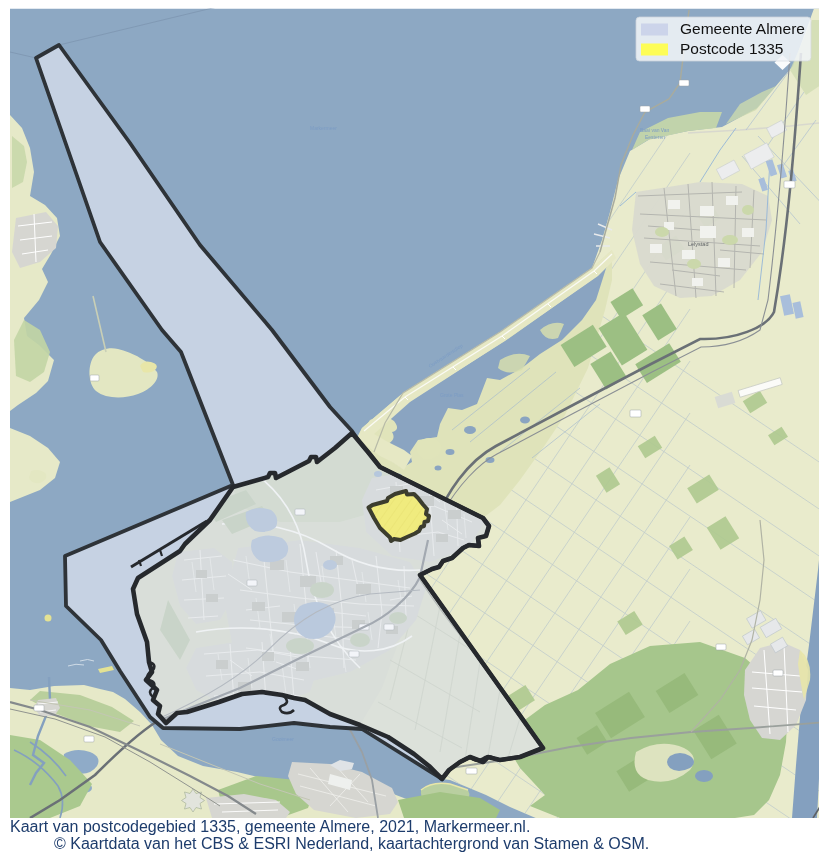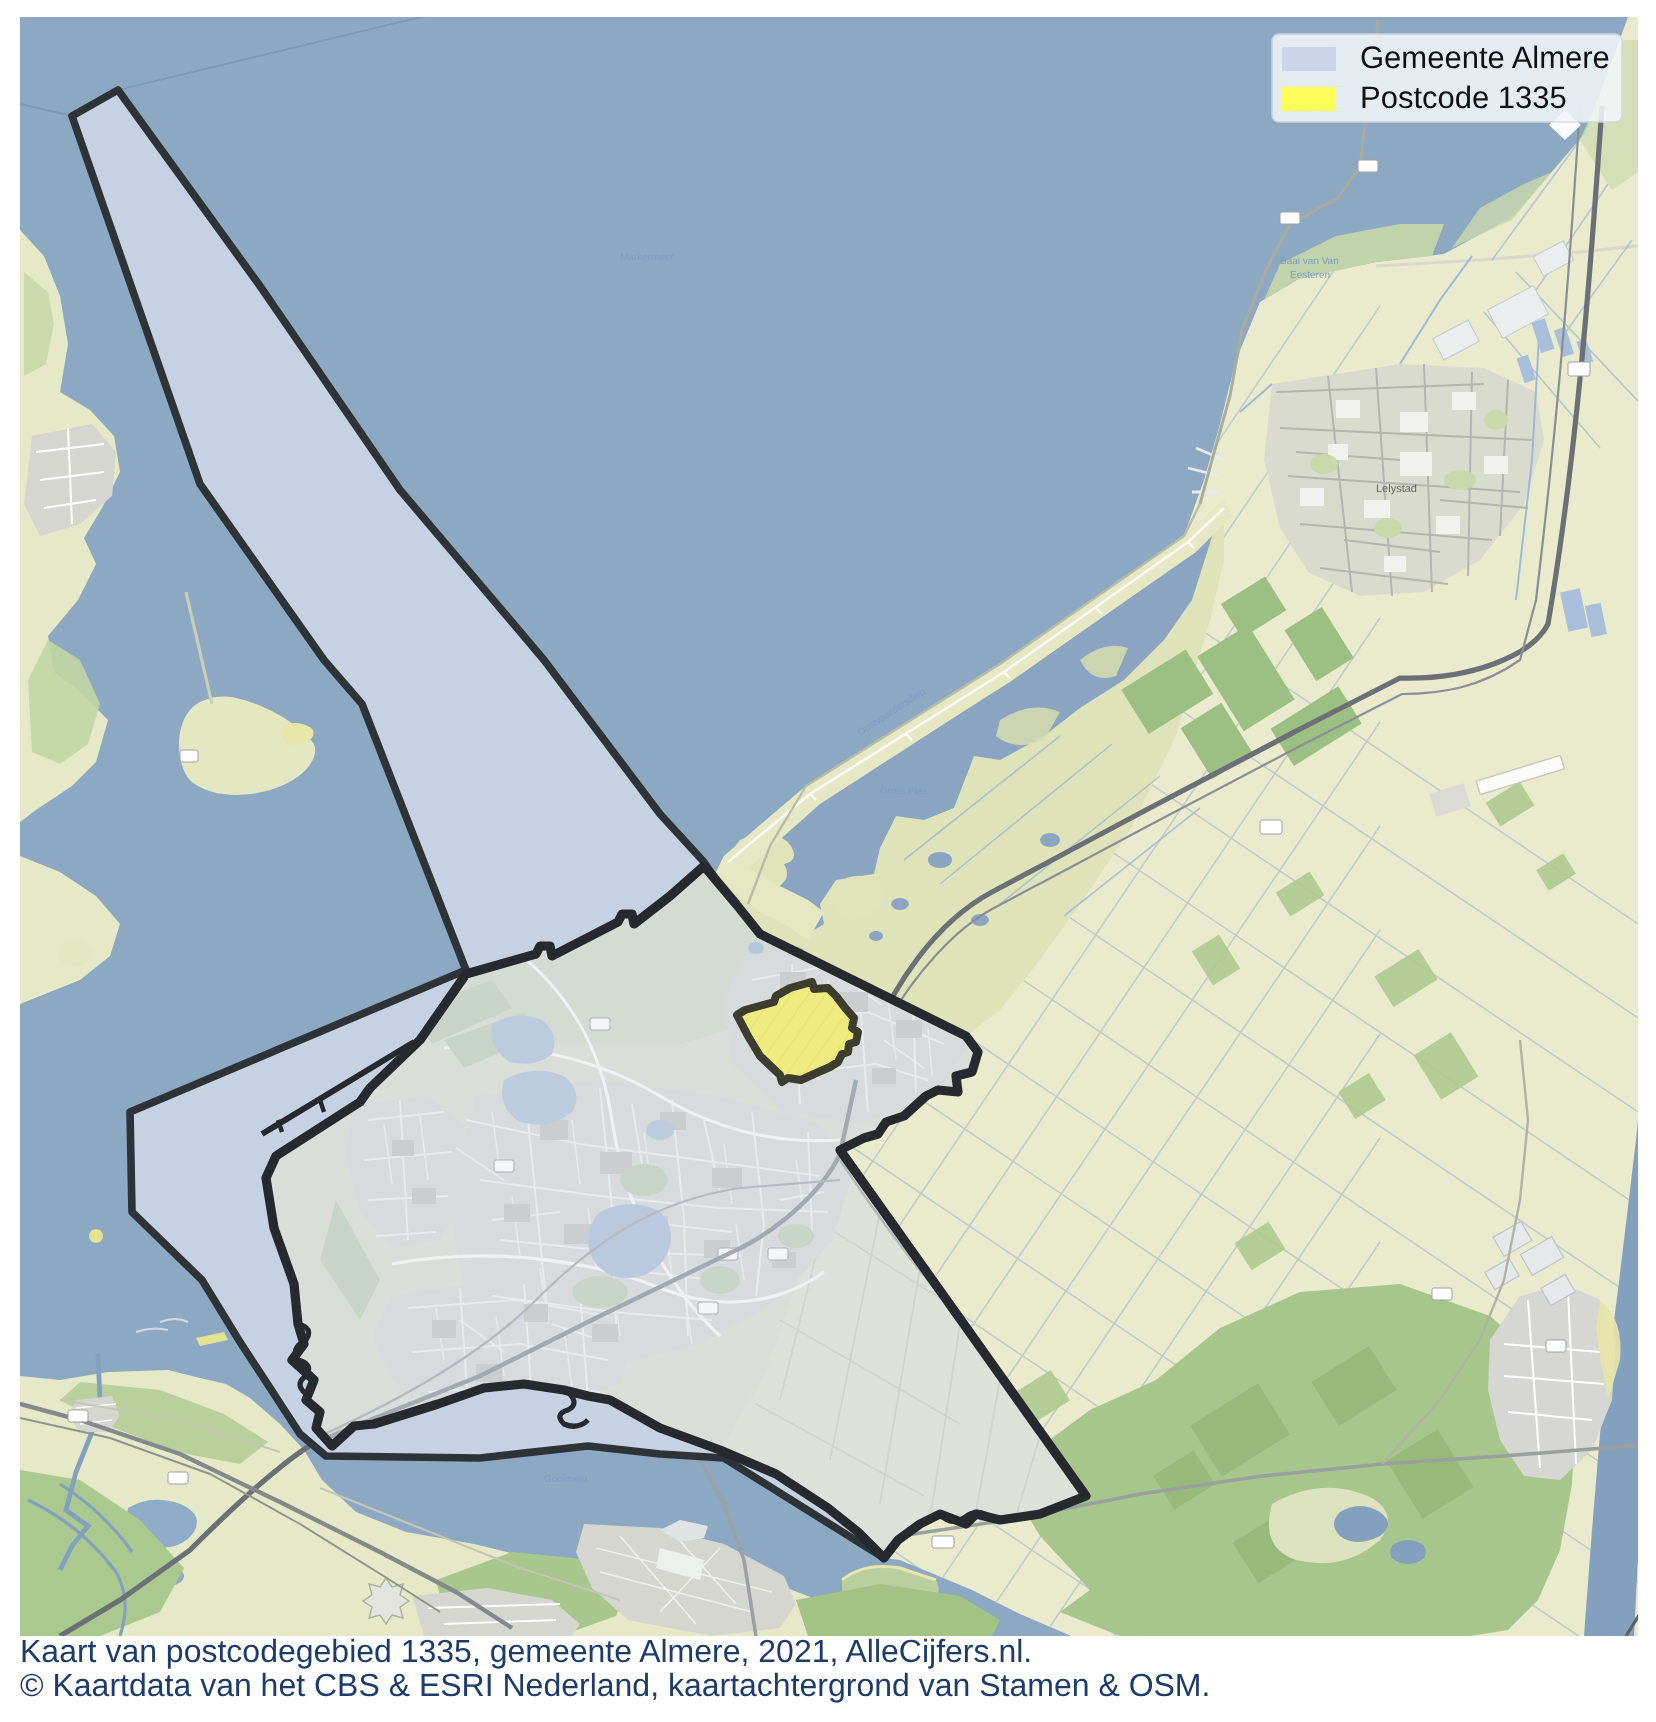--- a/index.html
+++ b/index.html
@@ -1,19 +1,19 @@
 <!DOCTYPE html>
 <html><head>
 <meta charset="utf-8">
 <style>
   html,body{margin:0;padding:0;background:#ffffff;width:828px;height:861px;overflow:hidden;}
   body{font-family:"Liberation Sans", sans-serif;position:relative;}
   #cap1,#cap2{position:absolute;left:10px;color:#1d3c6c;font-size:16px;line-height:16px;white-space:nowrap;}
   #cap1{top:819px;}
-  #cap2{top:836px;}
+  #cap2{top:836px;margin-left:44px;}
 </style>
 </head>
 <body>
 <svg width="828" height="861" viewBox="0 0 828 861">
 <defs>
   <path id="ringwater" d="M 36,58 L 59,45 130,143 200,245 272,330 330,407 352,431 C 358,440 364,448 368,452 L 380,467 483,518 489,526 486,536 478,538 479,546 469,545 463,548 452,558 443,561 439,567 432,569 420,575 543,748 520,757 500,760 488,757 483,762 470,757 460,762 449,770 442,779 402,754 362,729 330,727 294,723 240,729 163,728 150,717 137,697 120,671 101,640 66,606 65,556 233,485 181,352 162,330 100,242 Z"></path>
   <path id="muniland" d="M 233,487 L 268,477 270,473 275,473 276,478 309,461 311,457 316,457 317,462 335,448 352,433 368,452 380,467 483,518 489,526 486,536 478,538 479,546 469,545 463,548 452,558 443,561 439,567 432,569 420,575 543,748 520,757 500,760 488,757 483,762 470,757 460,762 449,770 442,779 429,766 414,754 388,737 360,725 330,714 305,700 294,698 282,695 262,692 242,694 219,702 187,712 177,713 166,723 158,714 160,706 153,700 157,690 146,680 152,672 149,662 147,642 137,614 133,589 138,578 180,551 185,544 210,520 Z"></path>
 
   <clipPath id="mapclip">
         <rect x="10" y="8.5" width="809" height="809.5"></rect>
@@ -427,16 +427,16 @@
     <rect x="641" y="23.5" width="27" height="12" fill="#ccd4ea"></rect>
 
     <rect x="641" y="43.5" width="27" height="12" fill="#fdfd57"></rect>
 
     <text x="680" y="34" font-size="15.5" fill="#111111" font-family="Liberation Sans, sans-serif">Gemeente Almere</text>
     <text x="680" y="54" font-size="15.5" fill="#111111" font-family="Liberation Sans, sans-serif">Postcode 1335</text>
   </g>
 </g>
 </svg>
 
-<div id="cap1">Kaart van postcodegebied 1335, gemeente Almere, 2021, AlleCijfers.nl.</div>
+<div id="cap1">Kaart van postcodegebied 1335, gemeente Almere, 2021, Markermeer.nl.</div>
 
 <div id="cap2">© Kaartdata van het CBS &amp; ESRI Nederland, kaartachtergrond van Stamen &amp; OSM.</div>
 
 
 </body></html>

